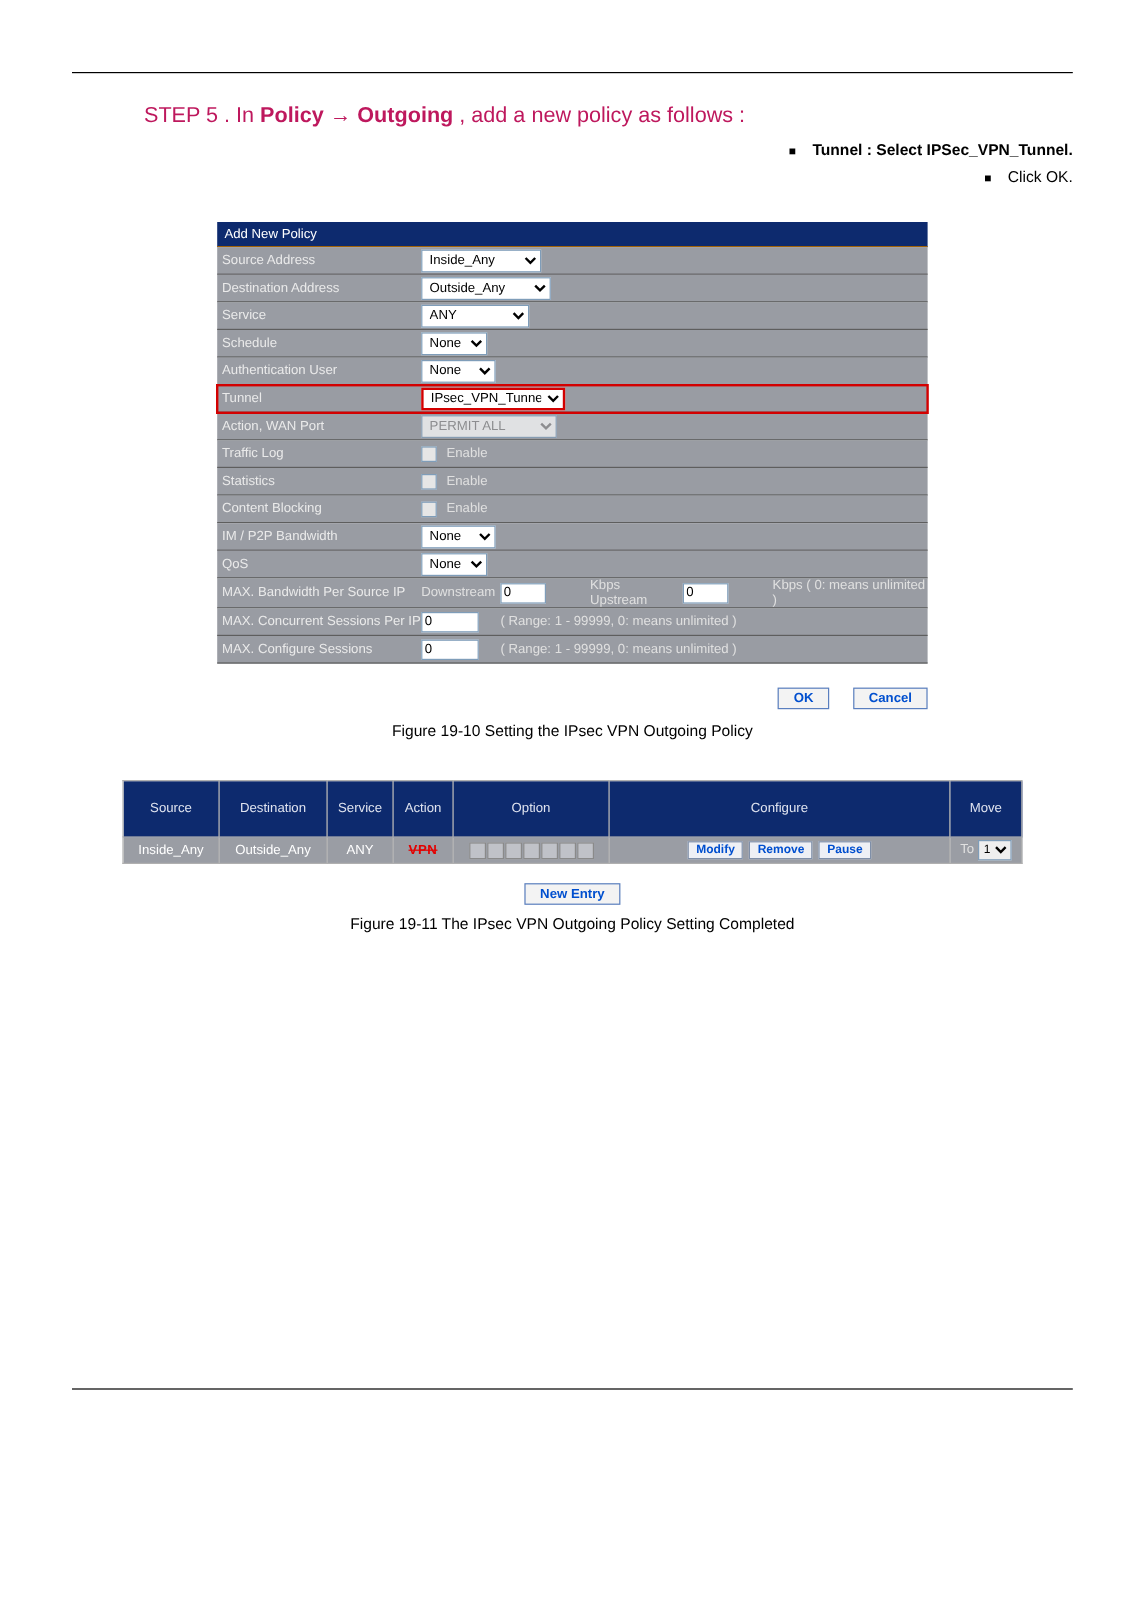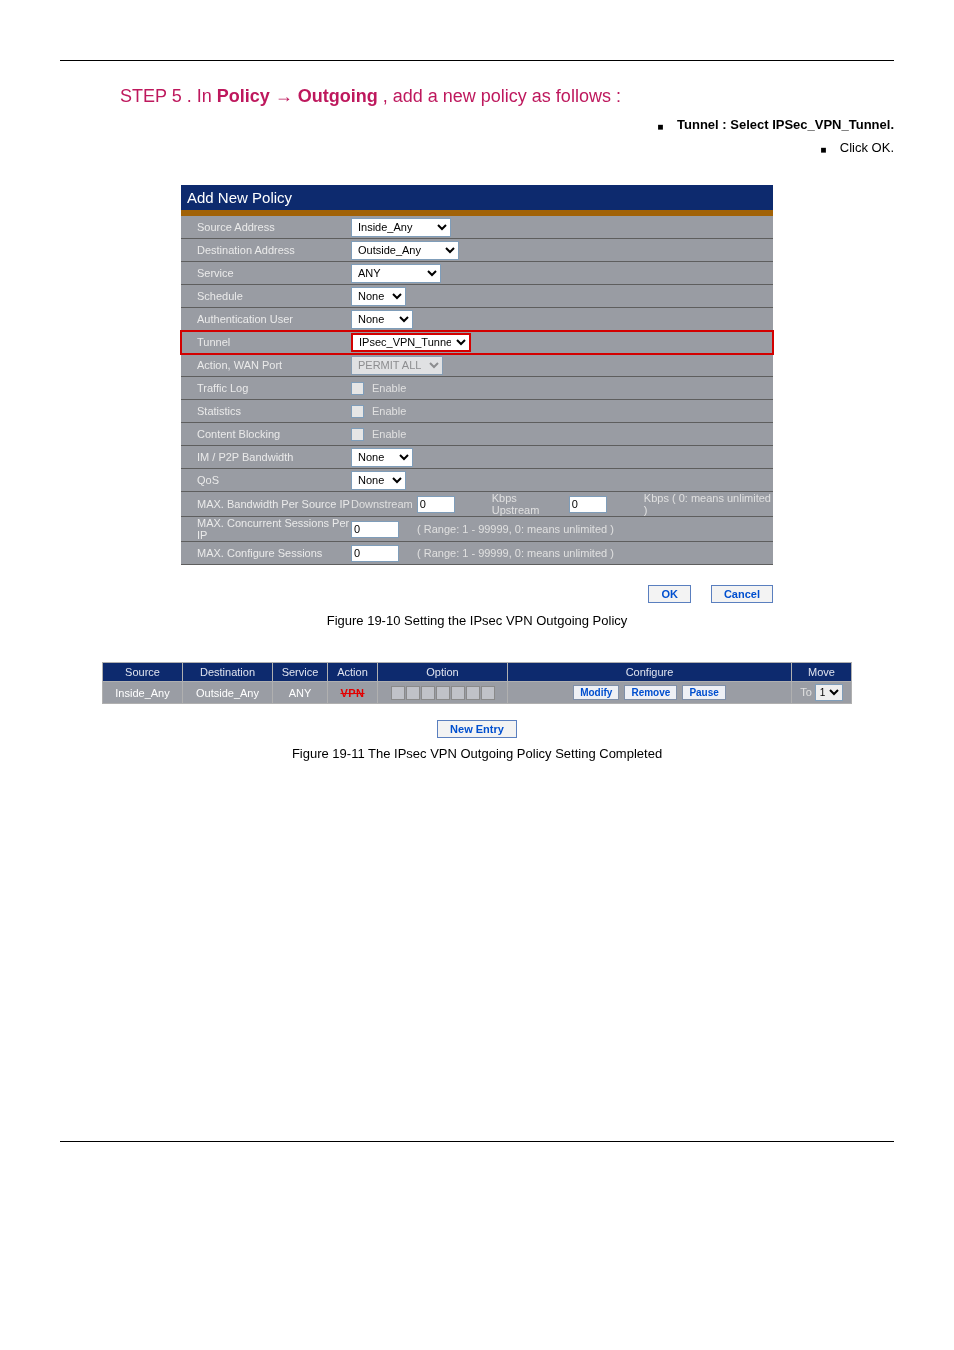--- a/index.html
+++ b/index.html
@@ -51,39 +51,39 @@
     border: 1px solid #7f9db9;
     height: 17px;
     vertical-align: middle;
     font-size: 11px;
     padding: 0 2px;
   }
   .section-hdr {
     background: #0d2a6e;
     color: #fff;
     padding: 4px 6px;
-    font-size: 15px;
-    border-bottom: 6px solid #a16207;
+    font-size: 11px;
+    border-bottom: 1px solid #a16207;
   }
   .frow {
     display: flex;
     align-items: center;
     background: #999ca3;
     border-bottom: 1px solid #5e5e5e;
     min-height: 23px;
   }
   .frow.highlight {
     outline: 2px solid #d30000;
     outline-offset: -1px;
     position: relative;
     z-index: 2;
   }
   .flabel {
     width: 170px;
-    padding-left: 16px;
+    padding-left: 4px;
     color: #eaeaea;
     font-size: 11px;
   }
   .fctrl {
     flex: 1;
     display: flex;
     align-items: center;
     gap: 4px;
     color: #e0e0e0;
   }
@@ -137,21 +137,21 @@
     width: 750px;
     margin: 0 auto;
     border-collapse: collapse;
     font-size: 11px;
     font-family: Tahoma, Arial, sans-serif;
   }
   .rule-table th {
     background: #0d2a6e;
     color: #dfe3ef;
     font-weight: normal;
-    padding: 3px 4px;
+    padding: 17px 4px;
     border: 1px solid #b0b0b0;
   }
   .rule-table td {
     background: #9a9da4;
     color: #fff;
     text-align: center;
     padding: 2px 4px;
     border: 1px solid #b0b0b0;
     height: 20px;
   }
@@ -260,21 +260,21 @@
   <div class="frow highlight">
     <div class="flabel">Tunnel</div>
     <div class="fctrl">
       <select class="sel highlight-sel" style="width:120px"><option>IPsec_VPN_Tunnel</option></select>
     </div>
   </div>
 
   <div class="frow">
     <div class="flabel">Action, WAN Port</div>
     <div class="fctrl">
-      <select class="sel" style="width:92px;color:#888" disabled=""><option>PERMIT ALL</option></select>
+      <select class="sel" style="width:113px;color:#888" disabled=""><option>PERMIT ALL</option></select>
     </div>
   </div>
 
   <div class="frow">
     <div class="flabel">Traffic Log</div>
     <div class="fctrl">
       <span class="chk"></span>
       <span>Enable</span>
     </div>
   </div>

